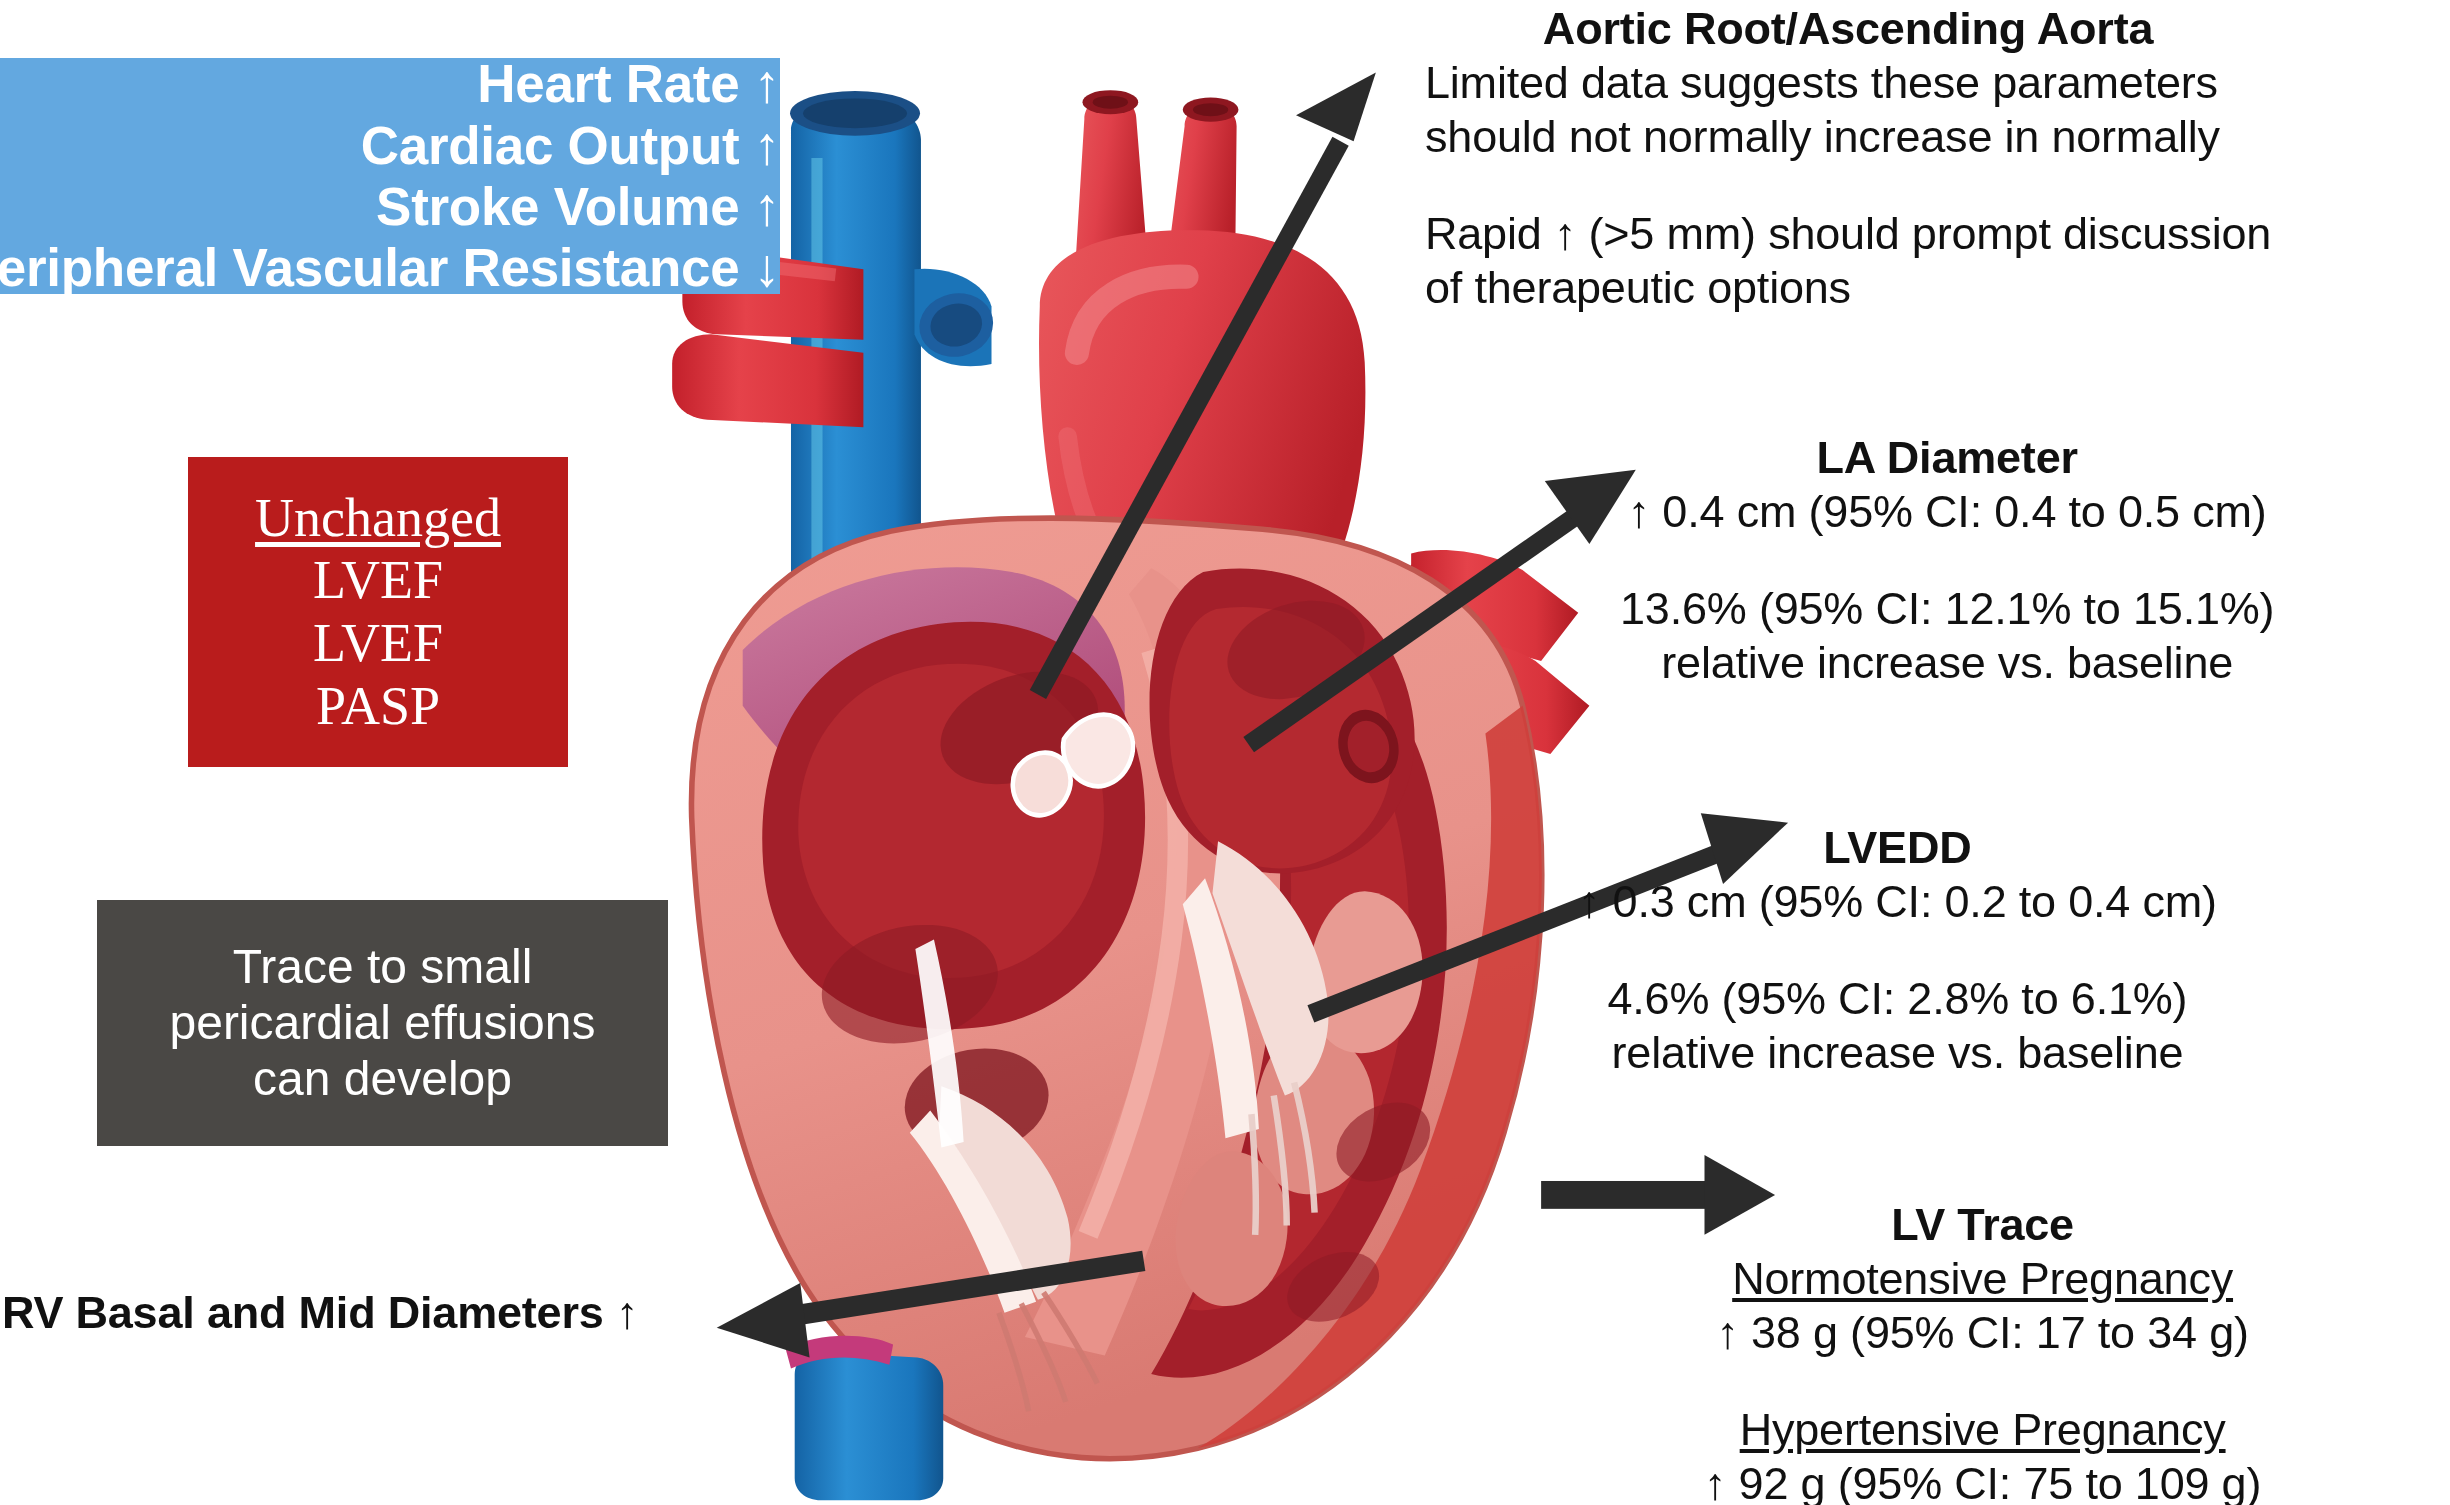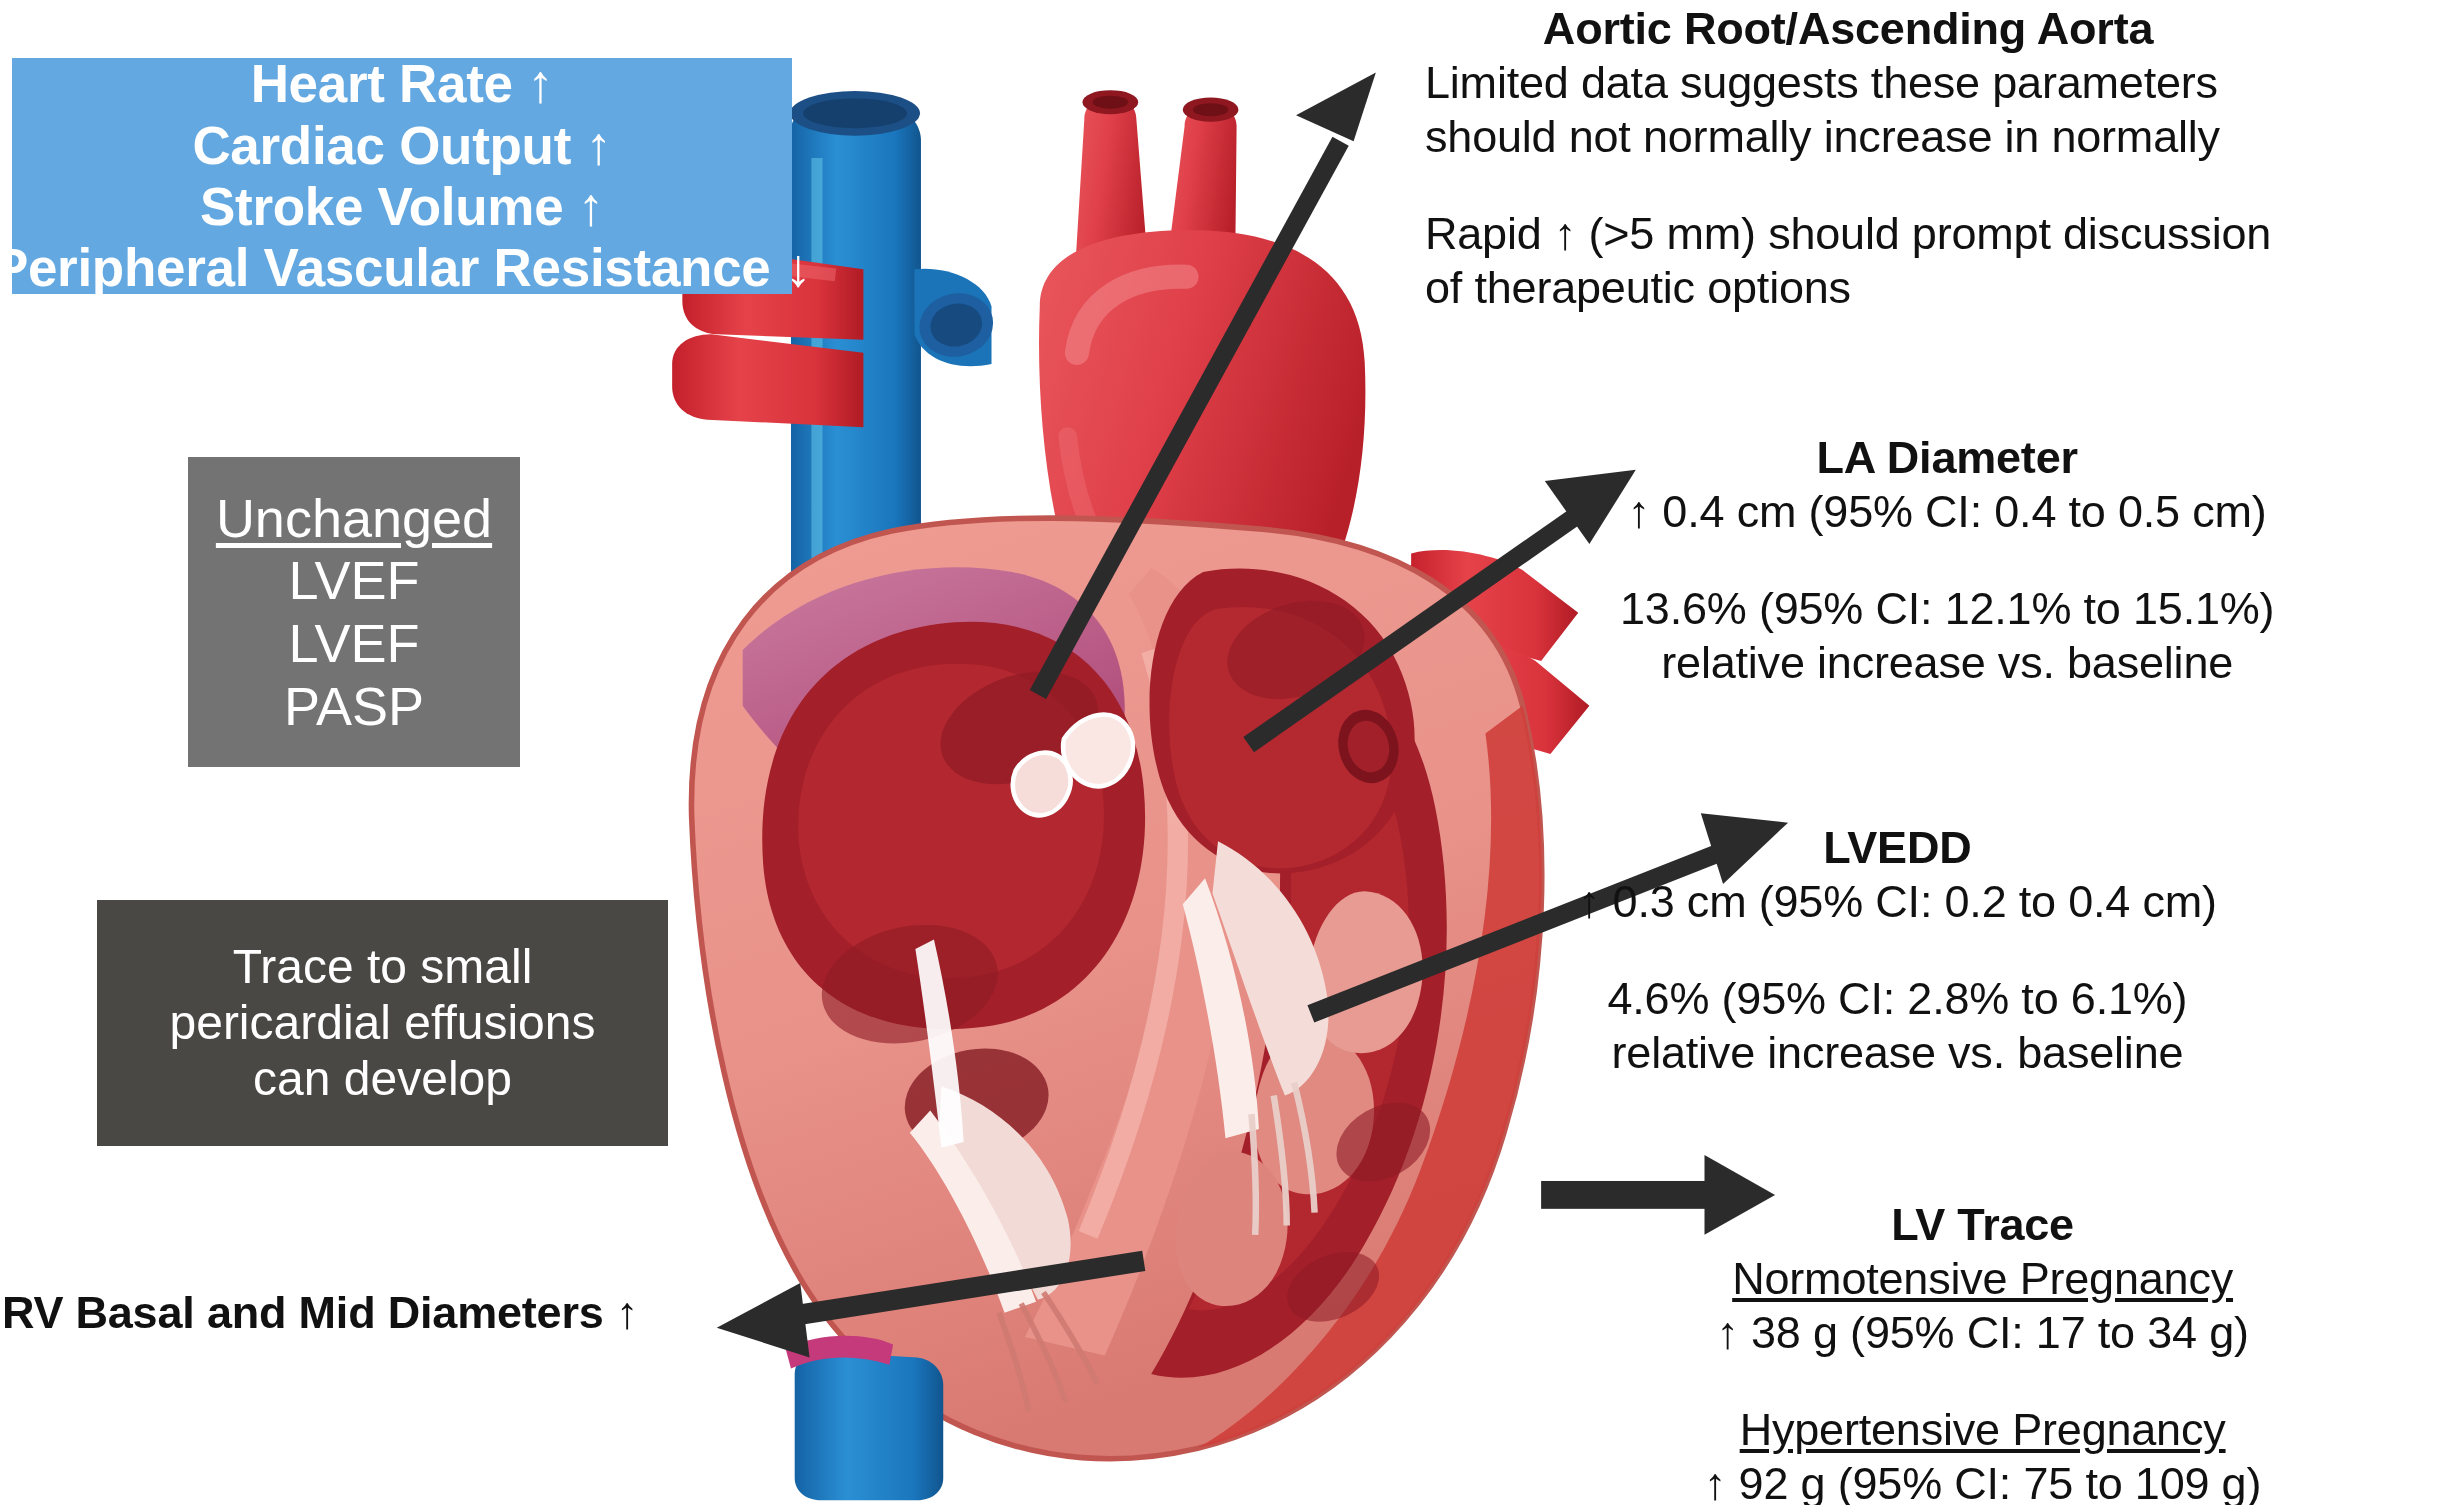--- a/index.html
+++ b/index.html
@@ -22,28 +22,28 @@
     color:#ffffff;
     text-align:center;
     display:flex;
     flex-direction:column;
     justify-content:center;
     align-items:center;
   }
   .box .line{ line-height:1.16; white-space:nowrap; }
 
   #box-hemodynamics{
-    left:12px; top:58px; width:780px; height:236px;
+    left:0px; top:58px; width:780px; height:236px;
     background:#63a8e0;
-    font-size:53px; font-weight:600; letter-spacing:-0.3px;
+    font-size:53px; font-weight:600; letter-spacing:-0.3px;align-items:flex-end;
   }
   #box-unchanged{
-    left:188px; top:457px; width:332px; height:310px;
-    background:#737373;
-    font-size:54px; font-weight:500;
+    left:188px; top:457px; width:380px; height:310px;
+    background:#b91c1c;
+    font-size:54px; font-weight:500;font-family:Liberation Serif, serif;
   }
   #box-unchanged .hdr{ text-decoration:underline; text-underline-offset:5.6px; }
   #box-effusion{
     left:97px; top:900px; width:571px; height:246px;
     background:#4a4845;
     font-size:48px; font-weight:500; line-height:1.28;
   }
 
   
   .txt{

